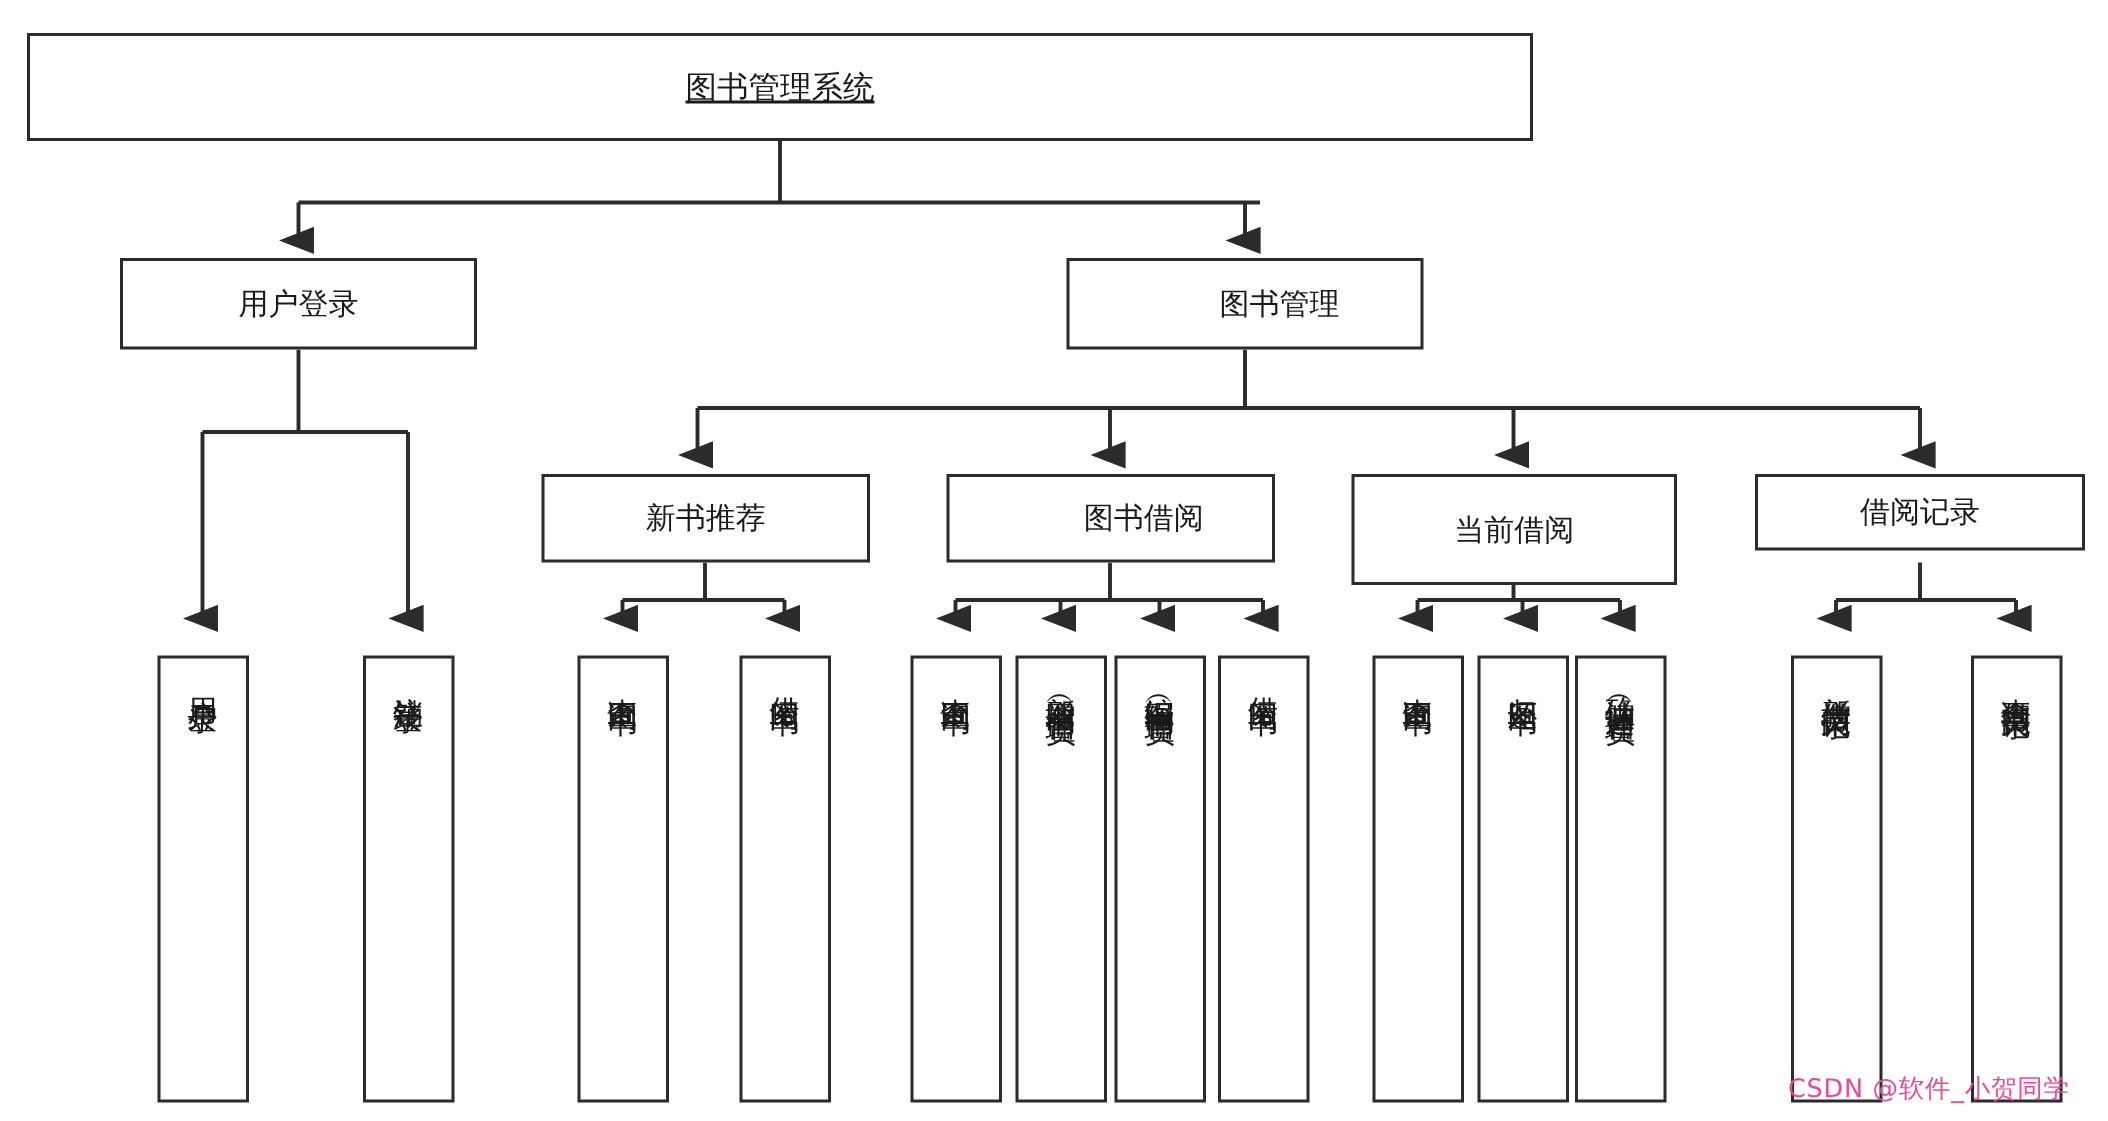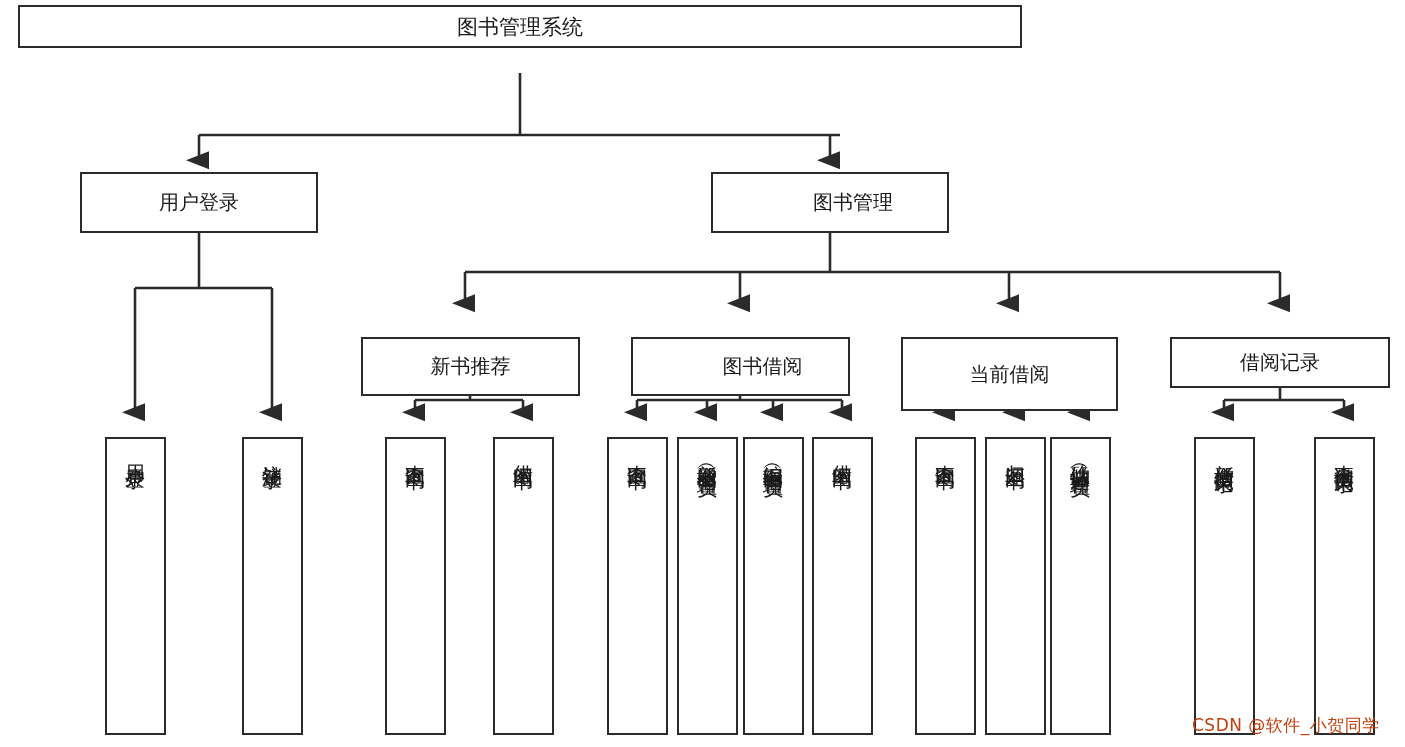--- a/index.html
+++ b/index.html
@@ -28,21 +28,20 @@
     color: #1a1a1a;
   }
   .node-root {
     font-size: 21px;
   }
   .node-l2 {
     font-size: 20px;
   }
   .node-l3 {
     font-size: 20px;
-    margin-top: 21px;
   }
   .node-leaf {
     font-size: 20px;
     padding-top: 10px;
     align-items: flex-start;
   }
   .vtext {
     writing-mode: vertical-rl;
     text-orientation: upright;
     letter-spacing: 2px;
@@ -55,21 +54,21 @@
     top: 0;
     width: 1405px;
     height: 747px;
     pointer-events: none;
   }
   .watermark {
     position: absolute;
     left: 1192px;
     top: 714px;
     font-size: 17px;
-    color: #c2410c;
+    color: #ec4899;
     white-space: nowrap;
     letter-spacing: 0.5px;
   }
 </style>
 </head>
 <body>
 
 <div id="canvas">
 
   <svg class="edges" viewBox="0 0 1405 747" width="1405" height="747">
@@ -115,21 +114,21 @@
       <path d="M1015,400 L1015,412" marker-end="url(#arrow)"></path>
       <path d="M1080,400 L1080,412" marker-end="url(#arrow)"></path>
 
       <path d="M1280,375 L1280,400"></path>
       <path d="M1224,400 L1344,400"></path>
       <path d="M1224,400 L1224,412" marker-end="url(#arrow)"></path>
       <path d="M1344,400 L1344,412" marker-end="url(#arrow)"></path>
     </g>
   </svg>
 
-  <div class="node node-root" style="left:18px; top:5px; width:1004px; height:43px;">
+  <div class="node node-root" style="left:18px; top:22px; width:1004px; height:72px;text-decoration:underline;">
     <span>图书管理系统</span>
   </div>
 
   <div class="node node-l2" style="left:80px; top:172px; width:238px; height:61px;">
     <span>用户登录</span>
   </div>
   <div class="node node-l2" style="left:711px; top:172px; width:238px; height:61px;padding-left:46px;">
     <span>图书管理</span>
   </div>
 

